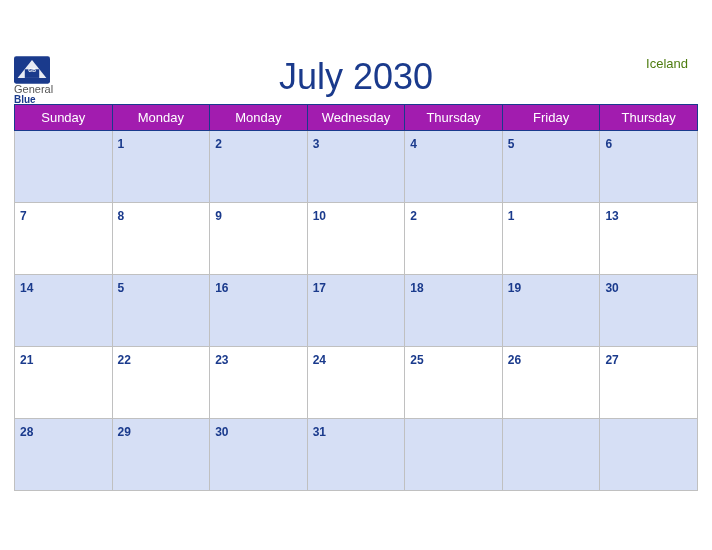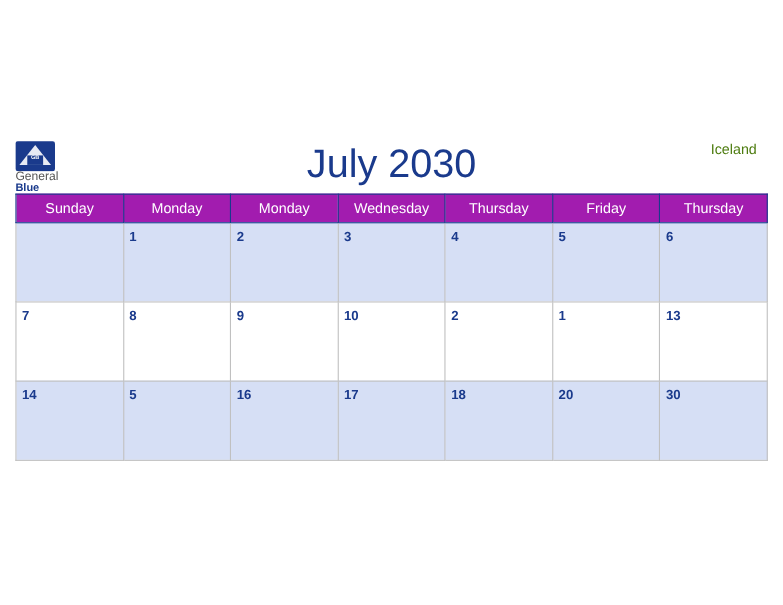--- a/index.html
+++ b/index.html
@@ -162,18 +162,36 @@
           <td><span class="day-number">2</span></td>
           <td><span class="day-number">1</span></td>
           <td><span class="day-number">13</span></td>
         </tr>
         <tr>
           <td><span class="day-number">14</span></td>
           <td><span class="day-number">5</span></td>
           <td><span class="day-number">16</span></td>
           <td><span class="day-number">17</span></td>
           <td><span class="day-number">18</span></td>
-          <td><span class="day-number">20</span></td>
+          <td><span class="day-number">19</span></td>
           <td><span class="day-number">30</span></td>
+        </tr>
+        <tr>
+          <td><span class="day-number">21</span></td>
+          <td><span class="day-number">22</span></td>
+          <td><span class="day-number">23</span></td>
+          <td><span class="day-number">24</span></td>
+          <td><span class="day-number">25</span></td>
+          <td><span class="day-number">26</span></td>
+          <td><span class="day-number">27</span></td>
+        </tr>
+        <tr>
+          <td><span class="day-number">28</span></td>
+          <td><span class="day-number">29</span></td>
+          <td><span class="day-number">30</span></td>
+          <td><span class="day-number">31</span></td>
+          <td></td>
+          <td></td>
+          <td></td>
         </tr>
       </tbody>
   </table>
 </div>
 
 </body></html>

